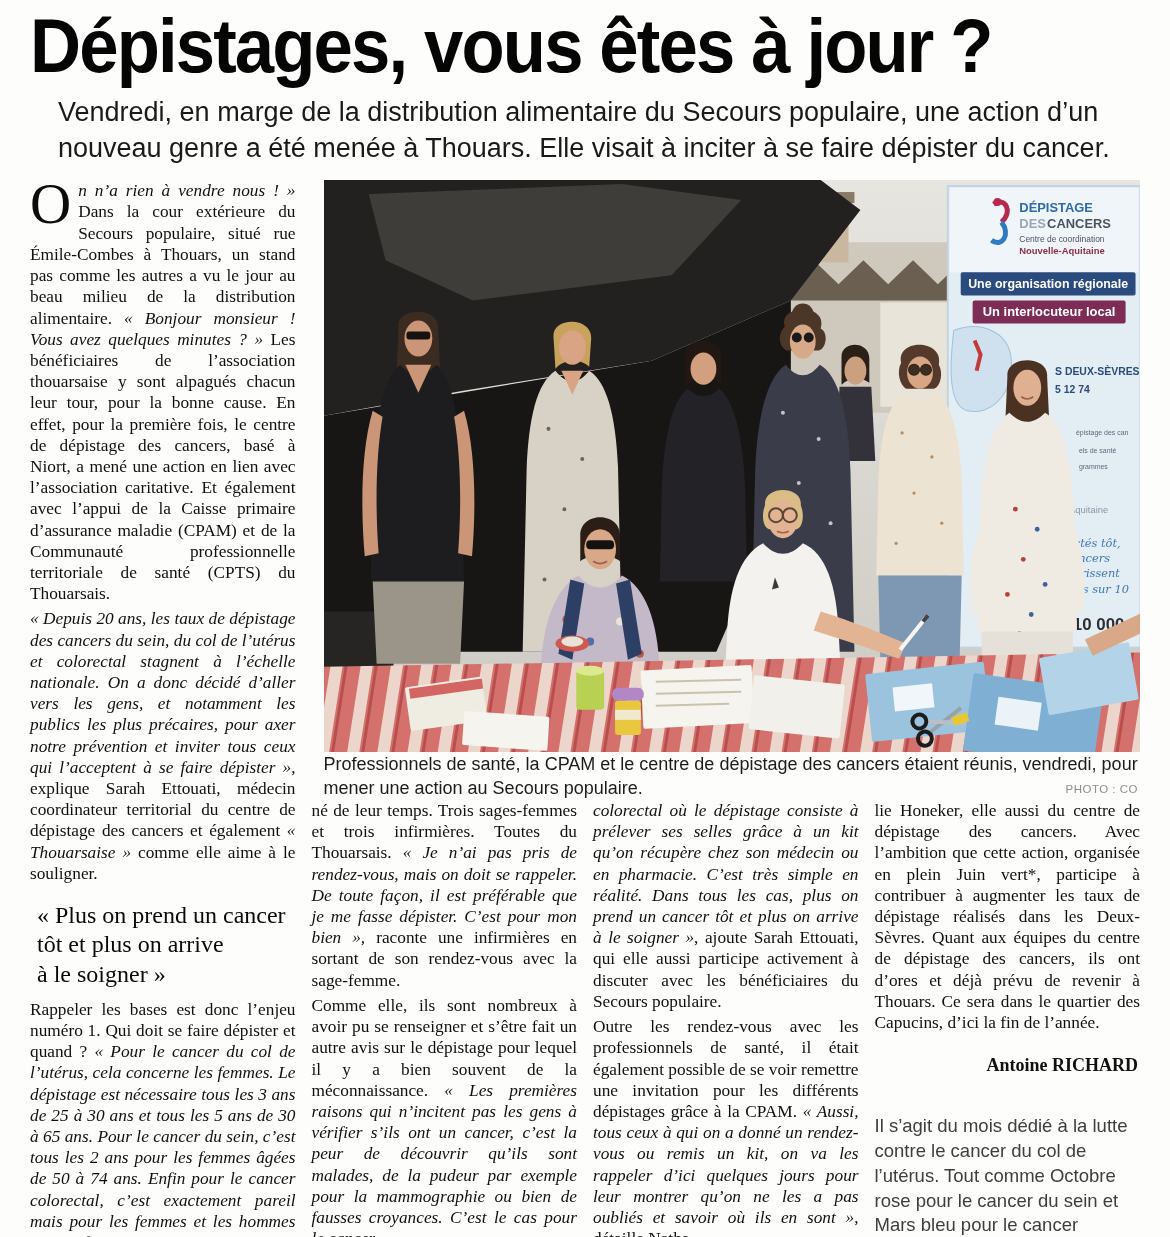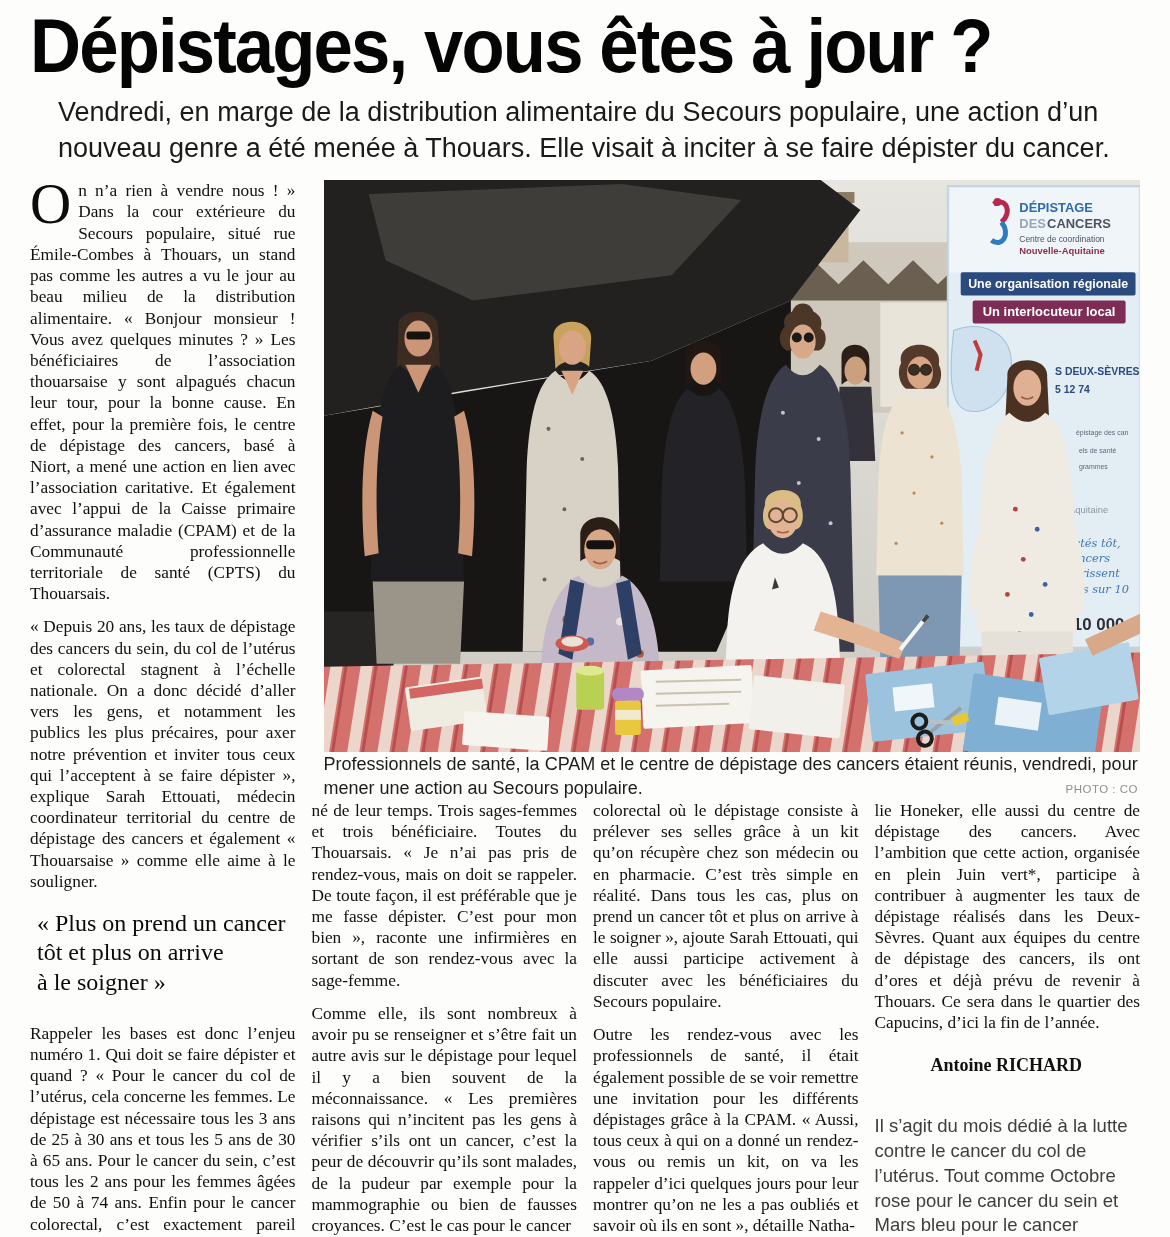--- a/index.html
+++ b/index.html
@@ -28,32 +28,32 @@
     grid-template-rows:auto 1fr;
     column-gap:16px;
   }
   .col1 { grid-column:1; grid-row:1 / span 2; }
   .photo-block { grid-column:2 / span 3; grid-row:1;padding-left:12px; }
   .col2 { grid-column:2; grid-row:2; }
   .col3 { grid-column:3; grid-row:2; }
   .col4 { grid-column:4; grid-row:2; }
 
   p.body { font-size:17.3px; line-height:21.2px; text-align:justify; }
-  p.body + p.body { margin-top:12px; }
-  .it { }
+  p.body + p.body { margin-top:4px; }
+  .it { font-style:italic; }
   .dropcap {
     float:left; font-size:57px; line-height:43px;
     padding:2px 7px 0 0; font-weight:400; color:#0c0c0c;
   }
   .crosshead {
     font-size:24px; line-height:1.22; font-weight:400; color:#0a0a0a;
-    margin:17px 0 26px 7px; white-space:pre-line;
+    margin:17px 0 10px 7px; white-space:pre-line;
   }
   .byline {
-    text-align:center; font-weight:700; font-size:18px;
+    text-align:right; font-weight:700; font-size:18px;
     margin-top:22px; padding-right:2px;
   }
   .footnote {
     font-family:"Liberation Sans", sans-serif;
     font-size:18.5px; line-height:1.34; color:#3e3e3e;
     margin-top:38px;
   }
 
   
   figure.photo { width:100%; }
@@ -315,21 +315,21 @@
           <path d="M822,432 L766,458 L774,474 L822,452 Z" fill="#d8a888"></path>
         </g>
       </svg>
       <figcaption>
         <span>Professionnels de santé, la CPAM et le centre de dépistage des cancers étaient réunis, vendredi, pour mener une action au Secours populaire.</span>
         <span class="credit">PHOTO : CO</span>
       </figcaption>
     </figure>
 
     <div class="col2">
-      <p class="body"><span>né de leur temps. Trois sages-femmes et trois bénéficiaire. Toutes du Thouarsais. </span><span class="it">« Je n’ai pas pris de rendez-vous, mais on doit se rappeler. De toute façon, il est préférable que je me fasse dépister. C’est pour mon bien », </span><span>raconte une infirmières en sortant de son rendez-vous avec la sage-femme.</span></p>
+      <p class="body"><span>né de leur temps. Trois sages-femmes et trois infirmières. Toutes du Thouarsais. </span><span class="it">« Je n’ai pas pris de rendez-vous, mais on doit se rappeler. De toute façon, il est préférable que je me fasse dépister. C’est pour mon bien », </span><span>raconte une infirmières en sortant de son rendez-vous avec la sage-femme.</span></p>
       <p class="body"><span>Comme elle, ils sont nombreux à avoir pu se renseigner et s’être fait un autre avis sur le dépistage pour lequel il y a bien souvent de la méconnaissance. </span><span class="it">« Les premières raisons qui n’incitent pas les gens à vérifier s’ils ont un cancer, c’est la peur de découvrir qu’ils sont malades, de la pudeur par exemple pour la mammographie ou bien de fausses croyances. C’est le cas pour le cancer</span></p>
     </div>
 
     <div class="col3">
       <p class="body"><span class="it">colorectal où le dépistage consiste à prélever ses selles grâce à un kit qu’on récupère chez son médecin ou en pharmacie. C’est très simple en réalité. Dans tous les cas, plus on prend un cancer tôt et plus on arrive à le soigner »</span><span>, ajoute Sarah Ettouati, qui elle aussi participe activement à discuter avec les bénéficiaires du Secours populaire.</span></p>
       <p class="body"><span>Outre les rendez-vous avec les professionnels de santé, il était également possible de se voir remettre une invitation pour les différents dépistages grâce à la CPAM. </span><span class="it">« Aussi, tous ceux à qui on a donné un rendez-vous ou remis un kit, on va les rappeler d’ici quelques jours pour leur montrer qu’on ne les a pas oubliés et savoir où ils en sont »</span><span>, détaille Natha-</span></p>
     </div>
 
     <div class="col4">
       <p class="body"><span>lie Honeker, elle aussi du centre de dépistage des cancers. Avec l’ambition que cette action, organisée en plein Juin vert*, participe à contribuer à augmenter les taux de dépistage réalisés dans les Deux-Sèvres. Quant aux équipes du centre de dépistage des cancers, ils ont d’ores et déjà prévu de revenir à Thouars. Ce sera dans le quartier des Capucins, d’ici la fin de l’année.</span></p>

